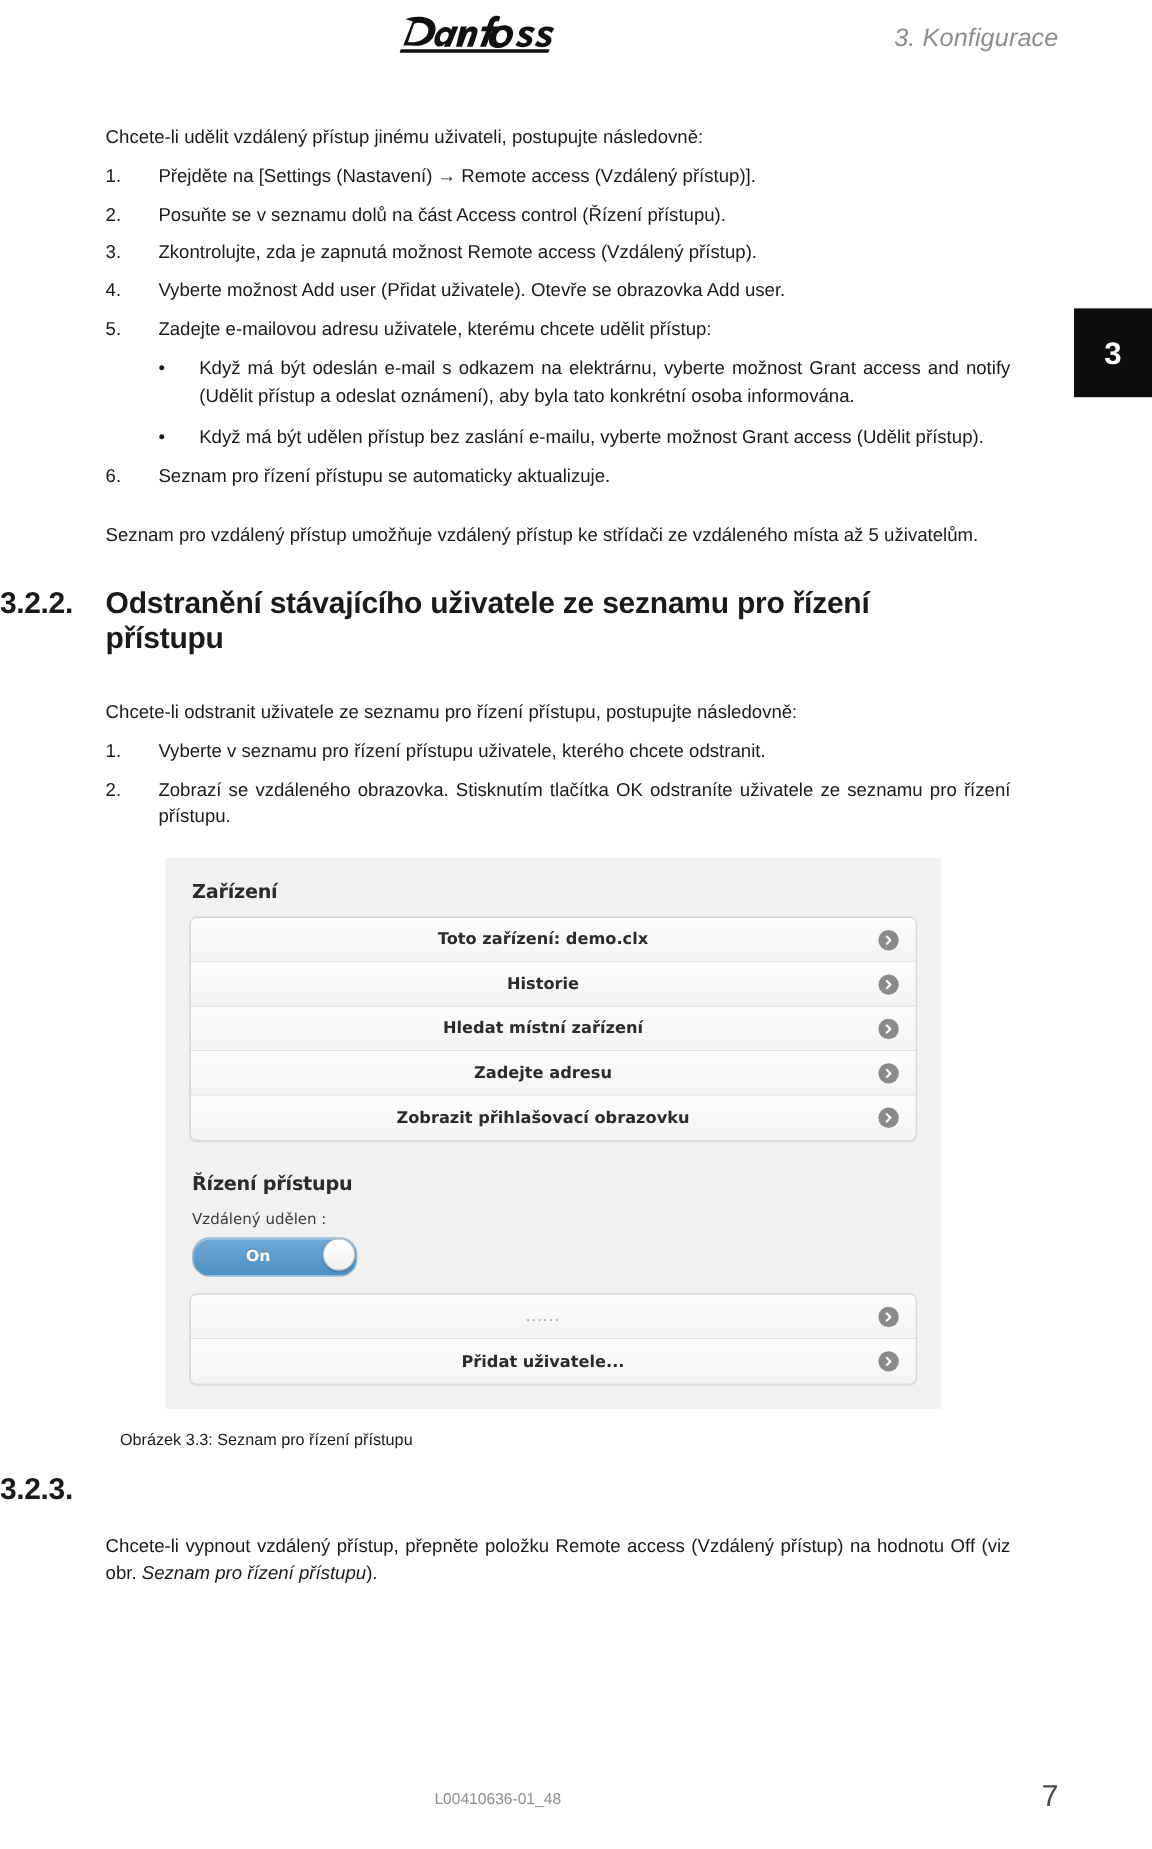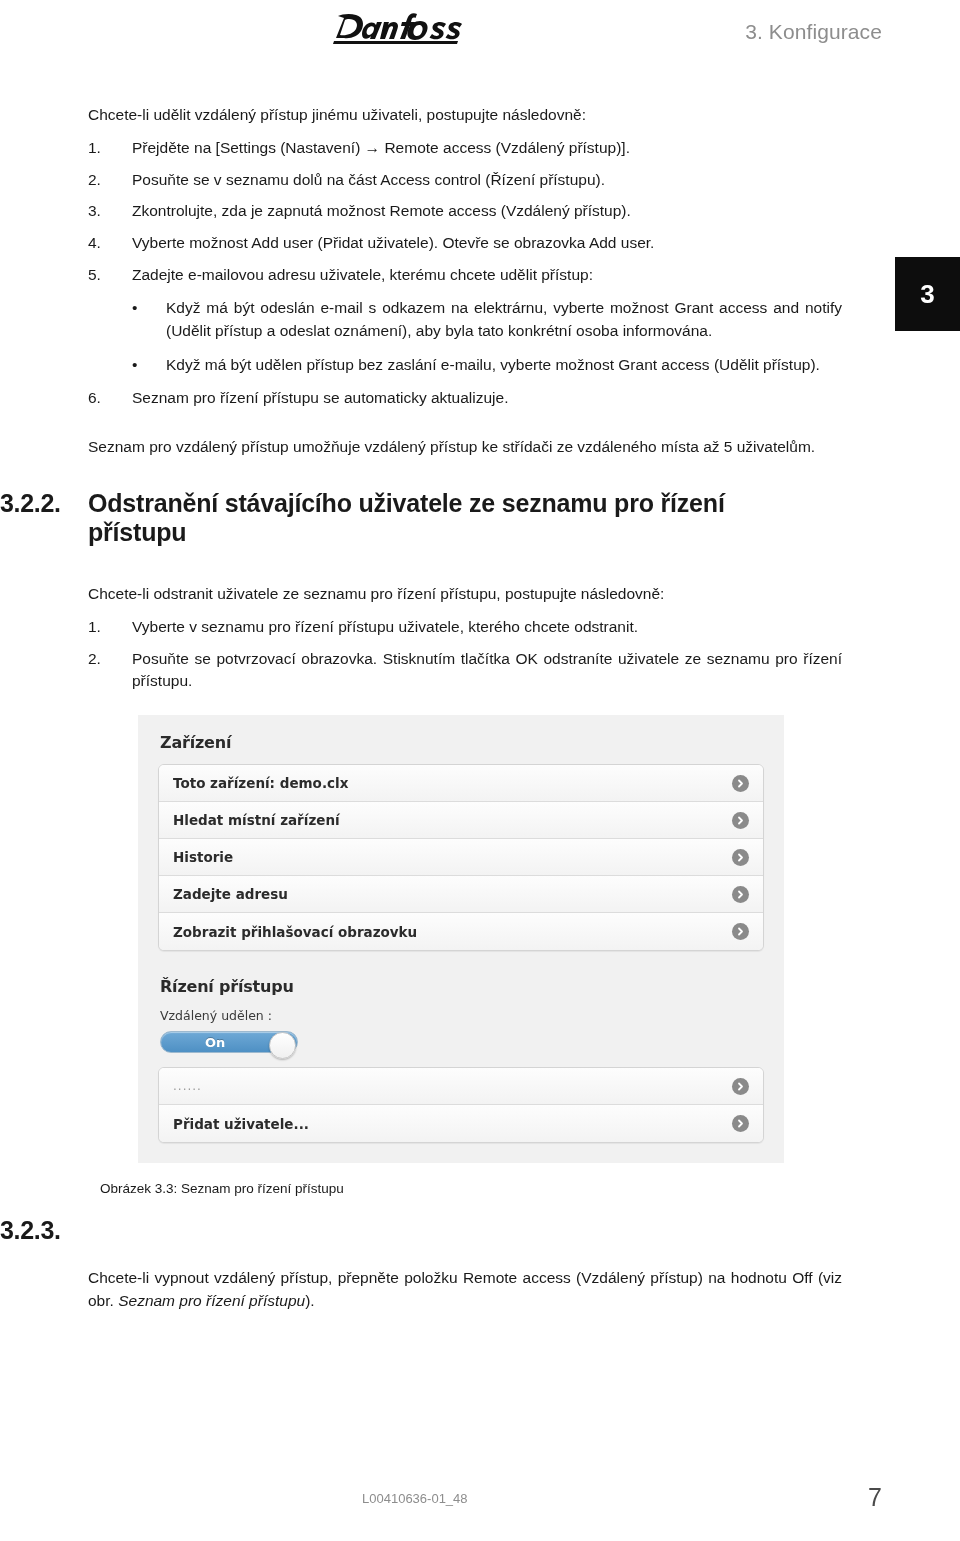--- a/index.html
+++ b/index.html
@@ -30,20 +30,21 @@
   }
   .logo-wrap svg { display: block; }
   .header-chapter {
     position: absolute;
     right: 78px;
     top: 20px;
     font-size: 21px;
     color: #8d8d8d;
     letter-spacing: 0.1px;
     white-space: nowrap;
+    font-style: italic;
   }
 
   
   .chapter-tab {
     position: absolute;
     left: 895px;
     top: 257px;
     width: 65px;
     height: 74px;
     background: #0d0d0d;
@@ -165,20 +166,21 @@
     position: relative;
     height: 37px;
     display: flex;
     align-items: center;
     padding: 0 14px;
     background: linear-gradient(to bottom, #fdfdfd 0%, #f3f3f3 100%);
     border-bottom: 1px solid #dcdcdc;
     font-size: 13.5px;
     font-weight: bold;
     color: #2b2b2b;
+    text-align: center;
   }
   .dev-row:last-child { border-bottom: none; }
   .dev-row .row-label { flex: 1 1 auto; }
   .dev-row .row-label.muted {
     font-weight: normal;
     color: #9a9a9a;
     font-size: 12px;
     letter-spacing: 1px;
   }
   .chev {
@@ -196,21 +198,21 @@
   .dev-sublabel {
     font-size: 12.5px;
     color: #3a3a3a;
     margin: 10px 0 8px 8px;
   }
 
   .toggle {
     position: relative;
     margin: 0 0 14px 8px;
     width: 138px;
-    height: 22px;
+    height: 33px;
     border-radius: 15px;
     background: linear-gradient(to bottom, #6fa9d6 0%, #4e90c4 100%);
     border: 1px solid #9db9cf;
     box-shadow: inset 0 1px 1px rgba(255,255,255,0.45);
     display: flex;
     align-items: center;
   }
   .toggle .toggle-label {
     position: absolute;
     left: 44px;
@@ -341,48 +343,48 @@
 
   <p class="para" style="margin-top:36px;">Chcete-li odstranit uživatele ze seznamu pro řízení přístupu, postupujte následovně:</p>
 
   <ol class="olist">
     <li>
       <span class="marker">1.</span>
       <span class="itemtext">Vyberte v seznamu pro řízení přístupu uživatele, kterého chcete odstranit.</span>
     </li>
     <li style="padding-right:38px;">
       <span class="marker">2.</span>
-      <span class="itemtext justify">Posuňte se potvrzovací obrazovka. Stisknutím tlačítka OK odstraníte uživatele ze seznamu pro řízení přístupu.</span>
+      <span class="itemtext justify">Zobrazí se vzdáleného obrazovka. Stisknutím tlačítka OK odstraníte uživatele ze seznamu pro řízení přístupu.</span>
     </li>
   </ol>
 
   <div class="device-shot">
     <div class="shot-inner">
 
       <div class="dev-title">Zařízení</div>
 
       <div class="dev-list">
         <div class="dev-row">
           <span class="row-label">Toto zařízení: demo.clx</span>
           <span class="chev">
             <svg width="9" height="9" viewBox="0 0 9 9">
                 <path d="M3 1.5 L6 4.5 L3 7.5" stroke="#ffffff" stroke-width="1.8" fill="none" stroke-linecap="round" stroke-linejoin="round"></path>
               </svg>
           </span>
         </div>
         <div class="dev-row">
+          <span class="row-label">Historie</span>
+          <span class="chev">
+            <svg width="9" height="9" viewBox="0 0 9 9">
+                <path d="M3 1.5 L6 4.5 L3 7.5" stroke="#ffffff" stroke-width="1.8" fill="none" stroke-linecap="round" stroke-linejoin="round"></path>
+              </svg>
+          </span>
+        </div>
+        <div class="dev-row">
           <span class="row-label">Hledat místní zařízení</span>
-          <span class="chev">
-            <svg width="9" height="9" viewBox="0 0 9 9">
-                <path d="M3 1.5 L6 4.5 L3 7.5" stroke="#ffffff" stroke-width="1.8" fill="none" stroke-linecap="round" stroke-linejoin="round"></path>
-              </svg>
-          </span>
-        </div>
-        <div class="dev-row">
-          <span class="row-label">Historie</span>
           <span class="chev">
             <svg width="9" height="9" viewBox="0 0 9 9">
                 <path d="M3 1.5 L6 4.5 L3 7.5" stroke="#ffffff" stroke-width="1.8" fill="none" stroke-linecap="round" stroke-linejoin="round"></path>
               </svg>
           </span>
         </div>
         <div class="dev-row">
           <span class="row-label">Zadejte adresu</span>
           <span class="chev">
             <svg width="9" height="9" viewBox="0 0 9 9">

